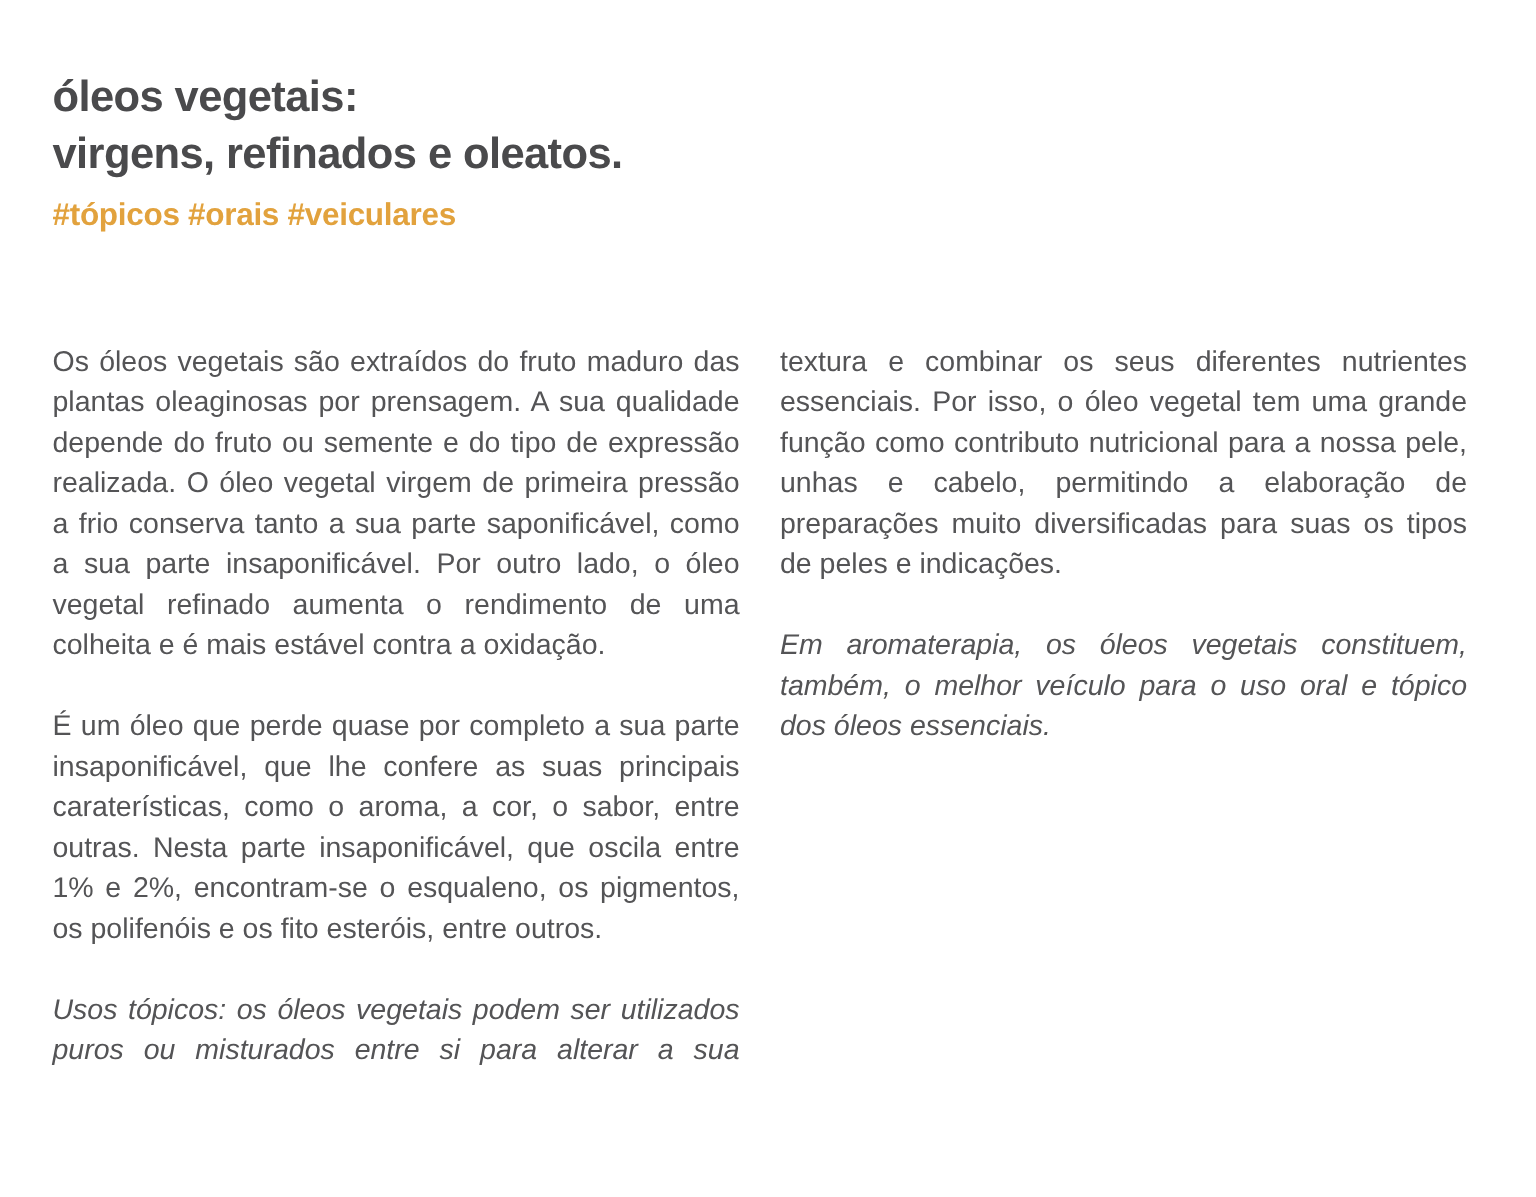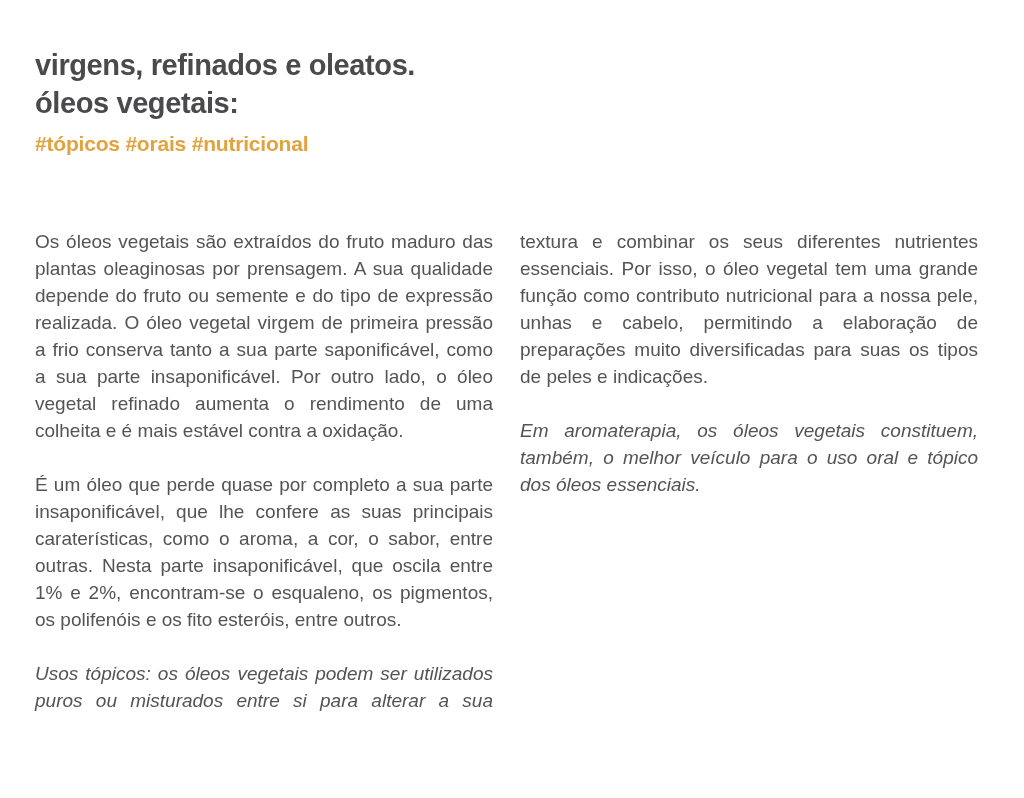--- a/index.html
+++ b/index.html
@@ -65,24 +65,24 @@
     text-align-last: justify;
   }
 </style>
 </head>
 <body>
 
 <div class="page">
 
   <div class="header">
     <div class="title">
+      <div>óleos vegetais:</div>
       <div>virgens, refinados e oleatos.</div>
-      <div>óleos vegetais:</div>
     </div>
-    <div class="hashtags">#tópicos #orais #nutricional</div>
+    <div class="hashtags">#tópicos #orais #veiculares</div>
   </div>
 
   <div class="columns">
 
     <div class="col">
       <p>Os óleos vegetais são extraídos do fruto maduro das plantas oleaginosas por prensagem. A sua qualidade depende do fruto ou semente e do tipo de expressão realizada. O óleo vegetal virgem de primeira pressão a frio conserva tanto a sua parte saponificável, como a sua parte insaponificável. Por outro lado, o óleo vegetal refinado aumenta o rendimento de uma colheita e é mais estável contra a oxidação.</p>
       <p>É um óleo que perde quase por completo a sua parte insaponificável, que lhe confere as suas principais caraterísticas, como o aroma, a cor, o sabor, entre outras. Nesta parte insaponificável, que oscila entre 1% e 2%, encontram-se o esqualeno, os pigmentos, os polifenóis e os fito esteróis, entre outros.</p>
       <p class="continues">Usos tópicos: os óleos vegetais podem ser utilizados puros ou misturados entre si para alterar a sua</p>
     </div>
 

